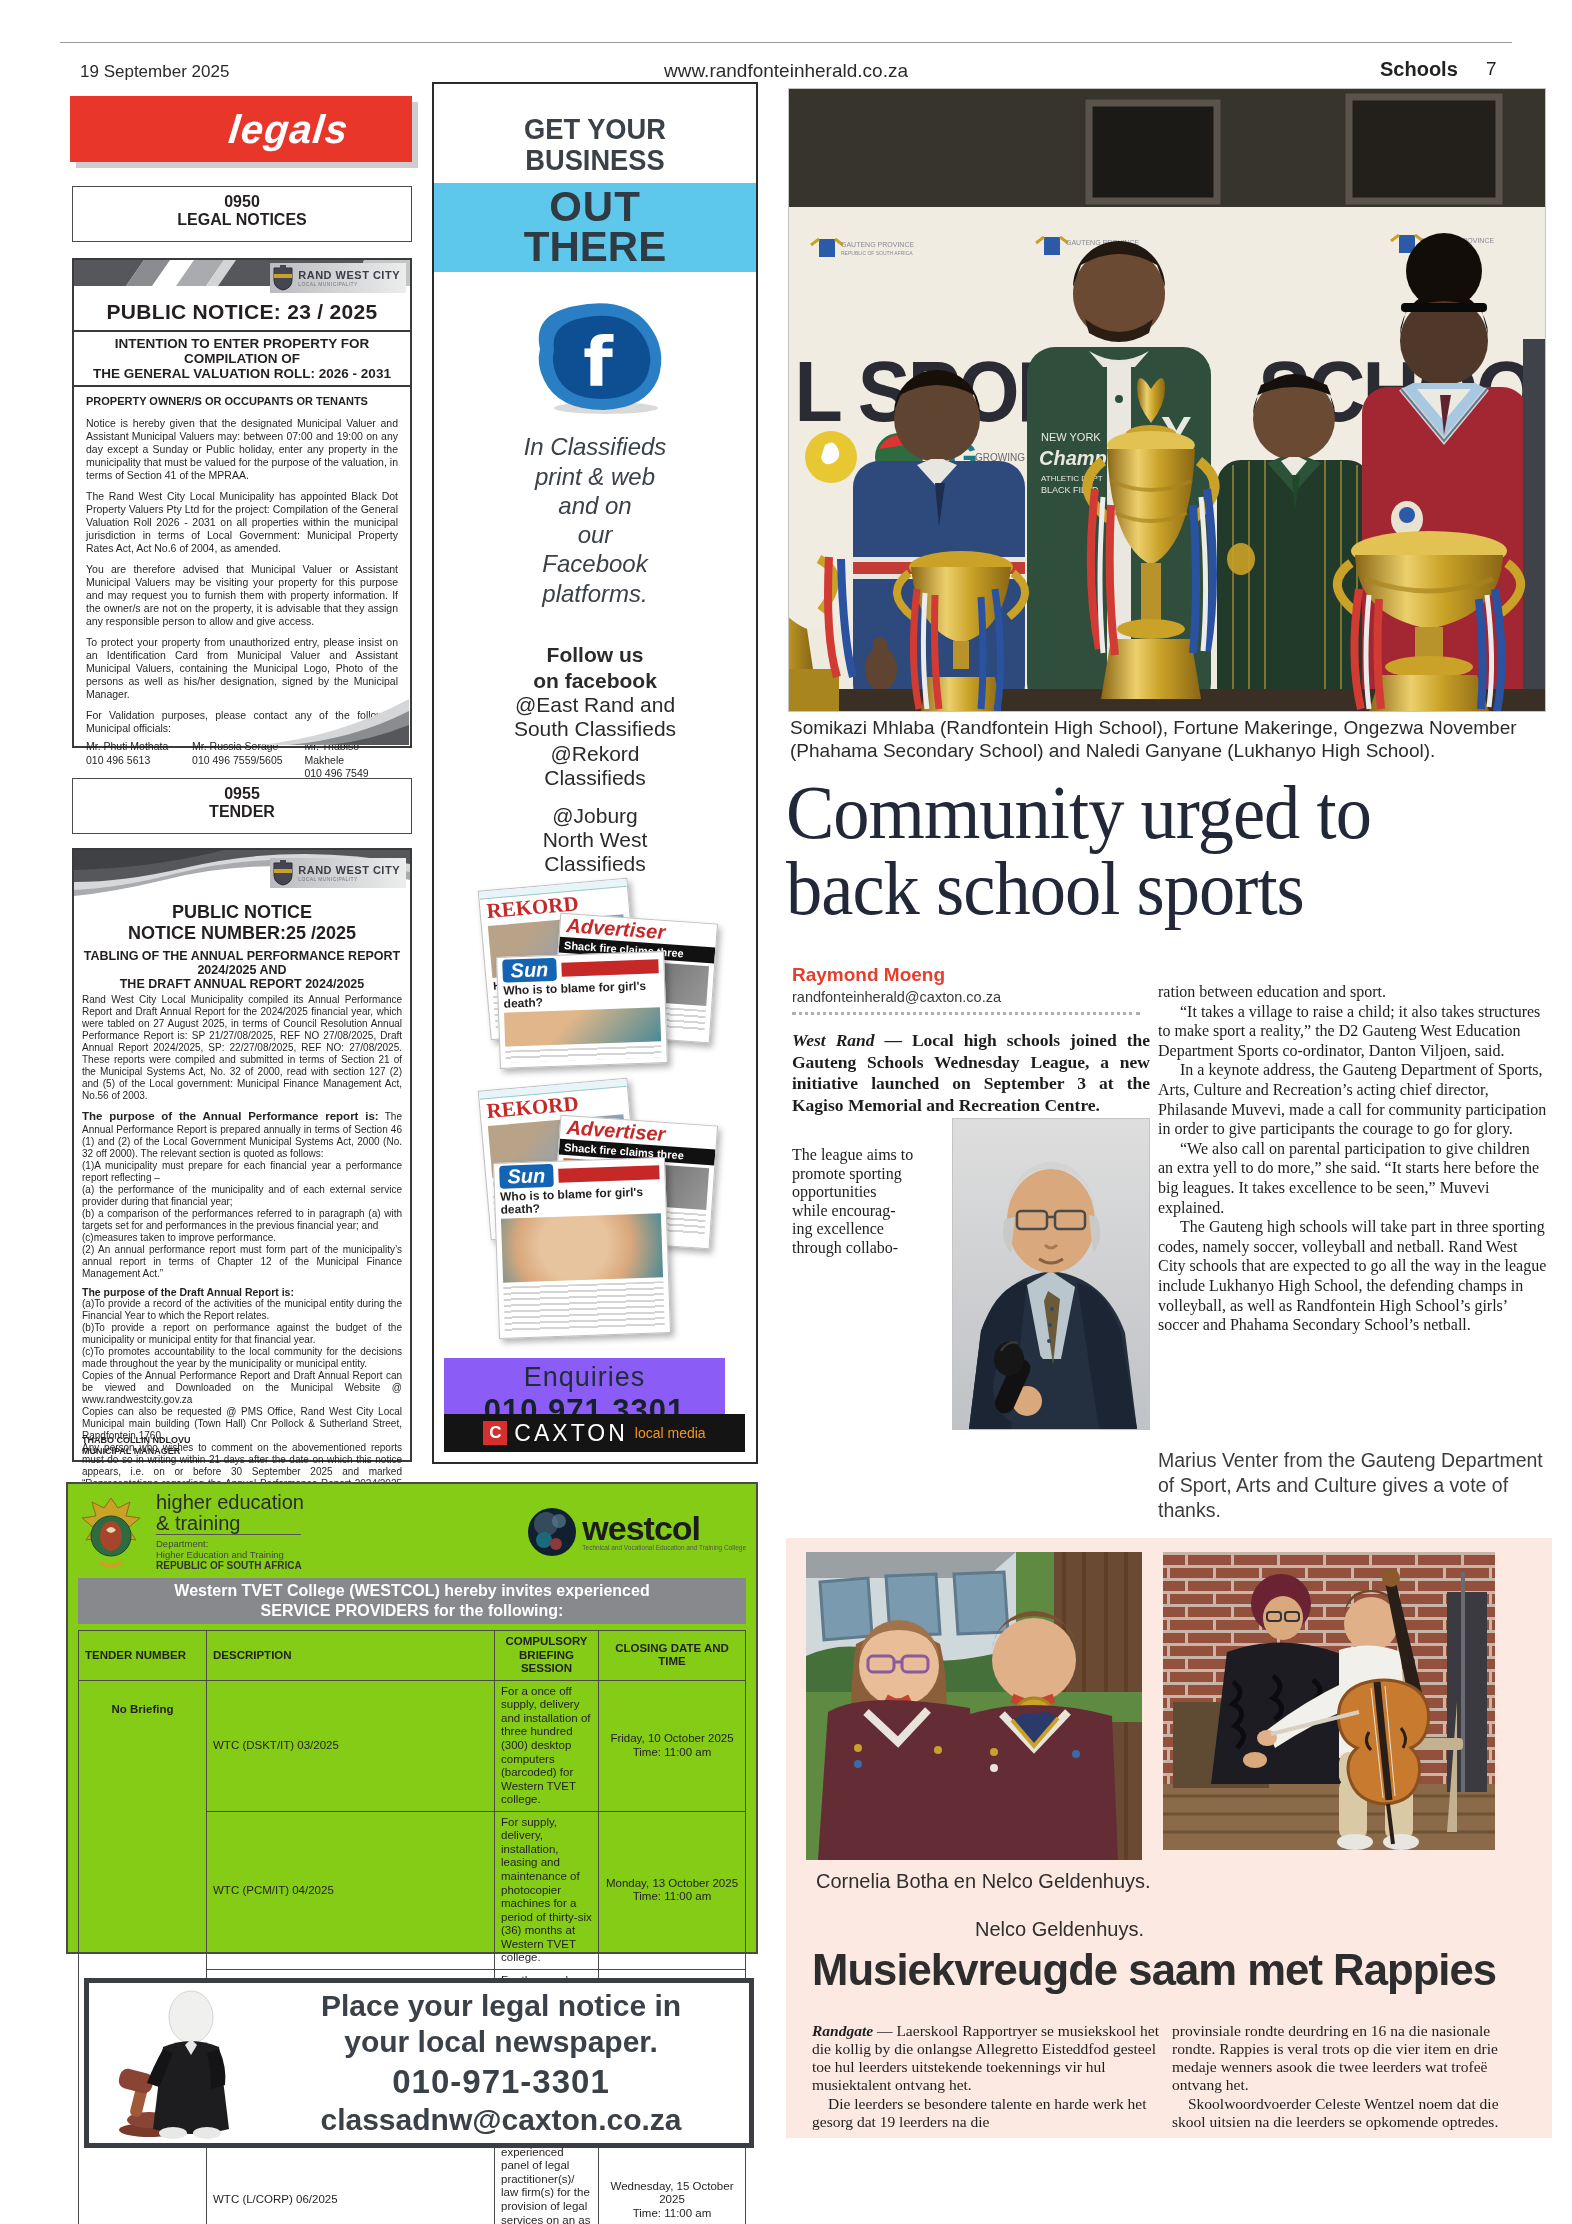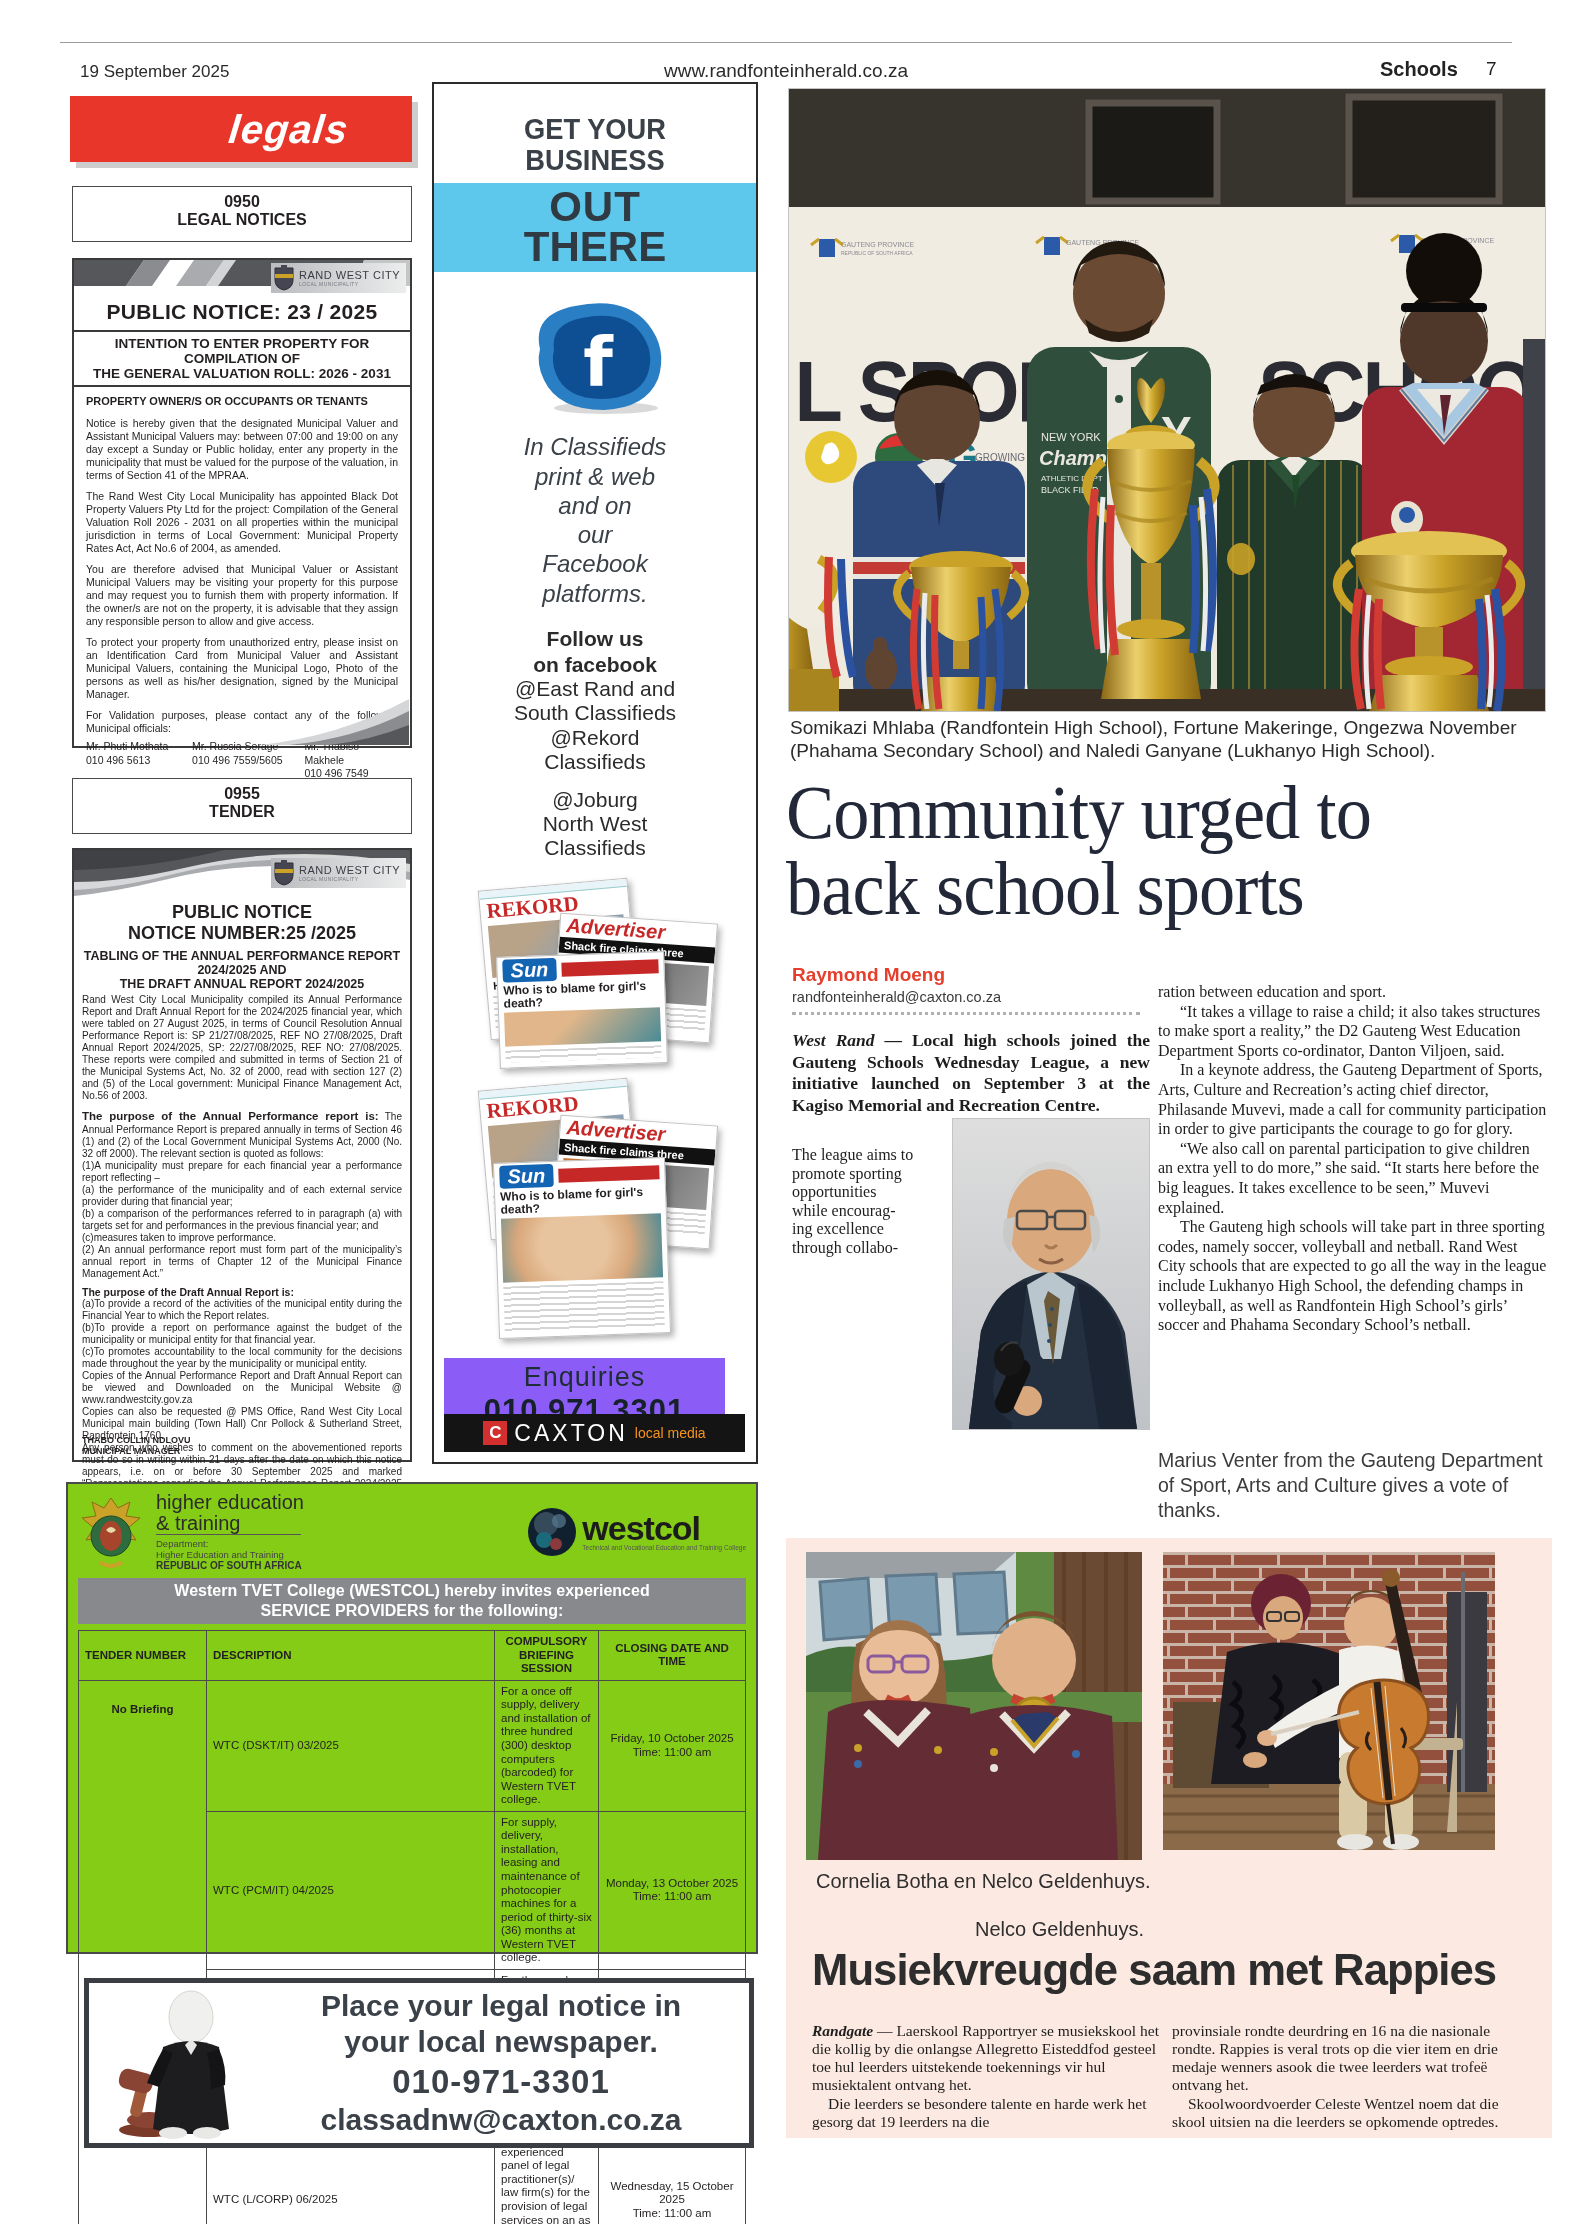--- a/index.html
+++ b/index.html
@@ -11,21 +11,21 @@
   .i{font-style:italic}
   .j{text-align:justify}
   .pre{white-space:pre-line}
   .ser{font-family:"Liberation Serif",serif}
   .box{border:2px solid #4a4a4a;background:#fff}
   
   .notice{border:2px solid #3a3a3a;background:#fff;position:absolute}
   .notice .bodytxt{font-size:10.5px;line-height:1.22;text-align:justify;padding:0 12px}
   .notice .bodytxt p{margin-bottom:9px}
   .rwc-logo{position:absolute;display:flex;align-items:center;gap:4px;background:linear-gradient(90deg,#b9bbbe,#eceded);padding:2px 6px 2px 2px}
-  .rwc-name{font-size:11px;font-weight:normal;color:#3c3c46;letter-spacing:.5px;line-height:1}
+  .rwc-name{font-size:11px;font-weight:bold;color:#3c3c46;letter-spacing:.5px;line-height:1}
   .rwc-sub{font-size:5px;color:#77777f;letter-spacing:.4px}
   
   .thumb{position:absolute;background:#fff;border:1px solid #bfbfbf;box-shadow:3px 4px 6px rgba(0,0,0,.3);overflow:hidden}
   .lines{margin:4px 5px;height:34px;background:repeating-linear-gradient(#d4d4d4 0 2px,transparent 2px 6px)}
   .lines2{margin:4px 5px;height:22px;background:repeating-linear-gradient(#d4d4d4 0 2px,transparent 2px 6px)}
   
   .wtable{display:grid;grid-template-columns:128px 288px 104px 1fr;border:1.5px solid #4a4a4a;font-size:11.5px;line-height:1.18}
   .wtable>div{border-right:1px solid #4a4a4a;border-bottom:1px solid #4a4a4a;padding:4px 6px}
   .wtable .hd{font-weight:bold;display:flex;align-items:center}
   .wtable .hdc{font-weight:bold;display:flex;align-items:center;justify-content:center;text-align:center}
@@ -168,21 +168,21 @@
         <path d="M34 56 Q30 30 62 24 Q102 16 120 38 Q136 58 127 82 Q117 104 82 105 Q46 105 36 80 Q31 67 34 56 Z" fill="#0e4f94"></path>
         <text x="78" y="92" text-anchor="middle" font-size="68" font-weight="bold" fill="#ffffff" font-family="DejaVu Sans, sans-serif">f</text>
       </svg>
     </div>
     <div class="i c pre" style="margin-top:16px;font-size:24px;line-height:1.22;color:#3b4148">In Classifieds
 print &amp; web
 and on
 our
 Facebook
 platforms.</div>
-    <div class="b c pre" style="margin-top:18px;font-size:21px;line-height:1.22;color:#2b2b2b">Follow us
+    <div class="b c pre" style="margin-top:34px;font-size:21px;line-height:1.22;color:#2b2b2b">Follow us
 on facebook</div>
     <div class="c pre" style="font-size:21px;line-height:1.15;color:#2b2b2b">@East Rand and
 South Classifieds</div>
     <div class="c pre" style="font-size:21px;line-height:1.15;color:#2b2b2b">@Rekord
 Classifieds</div>
     <div class="c pre" style="margin-top:14px;font-size:21px;line-height:1.15;color:#2b2b2b">@Joburg
 North West
 Classifieds</div>
 
     <div class="a" style="left:50px;top:796px;width:230px;height:190px">

